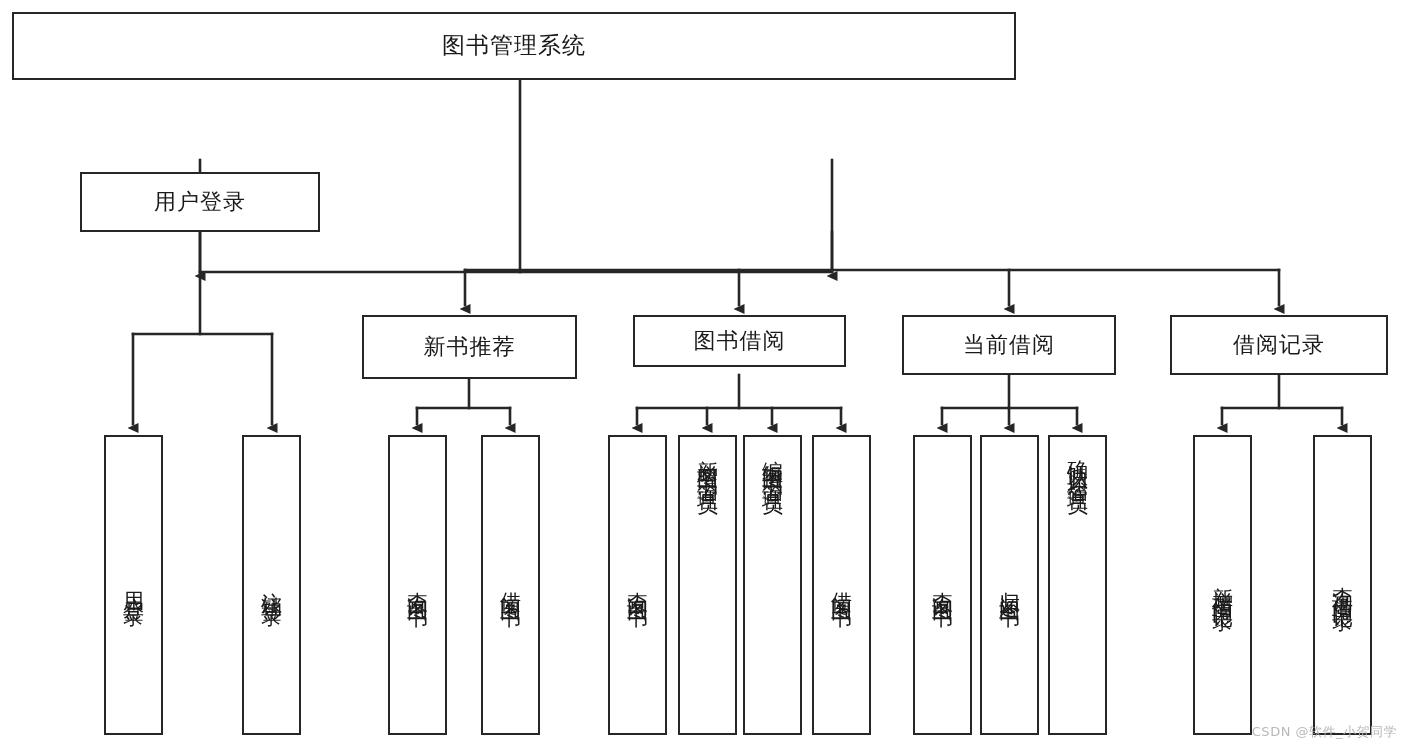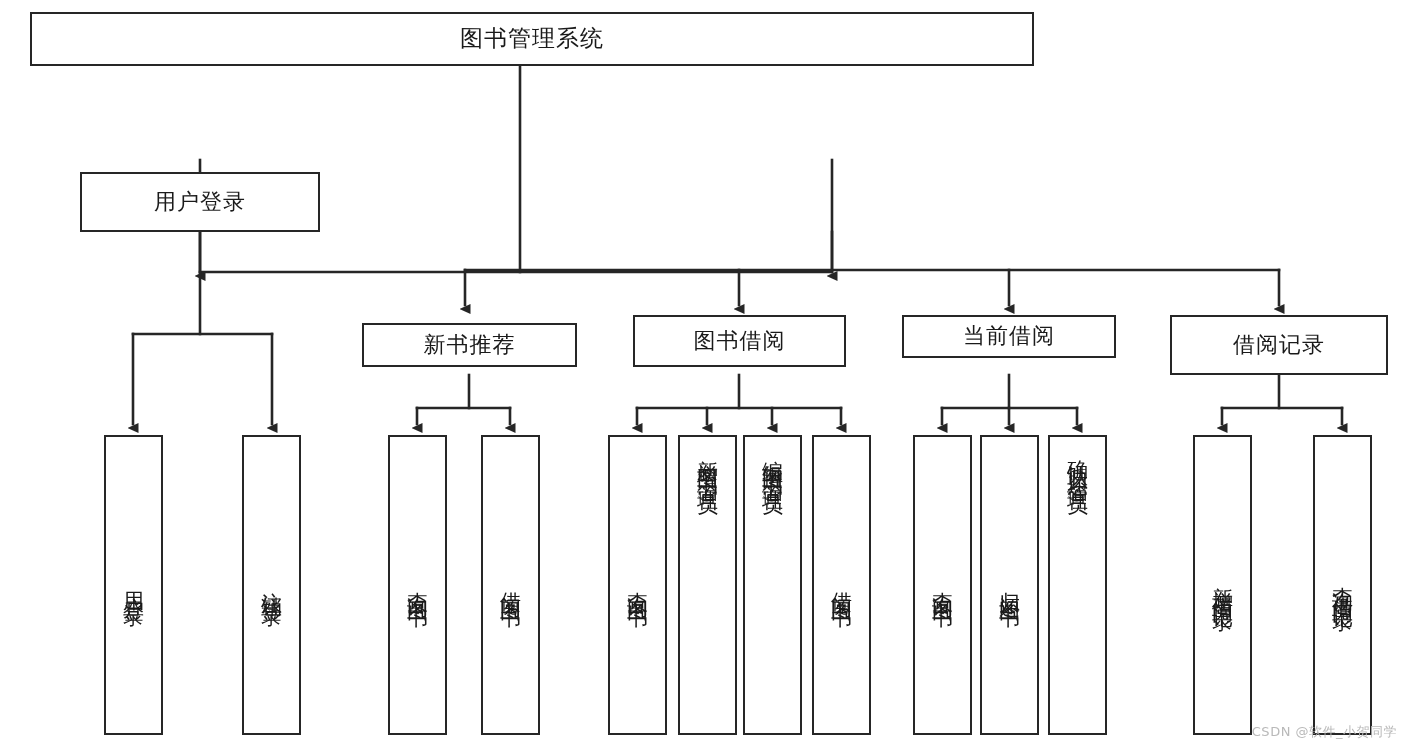--- a/index.html
+++ b/index.html
@@ -117,35 +117,35 @@
       <path d="M1009,408 L1009,424" marker-end="url(#arrow)"></path>
       <path d="M1077,408 L1077,424" marker-end="url(#arrow)"></path>
 
       <path d="M1279,375 L1279,408"></path>
       <path d="M1222,408 L1342,408"></path>
       <path d="M1222,408 L1222,424" marker-end="url(#arrow)"></path>
       <path d="M1342,408 L1342,424" marker-end="url(#arrow)"></path>
     </g>
   </svg>
 
-  <div class="node node-h node-root" style="left:30px; top:12px; width:1004px; height:54px;">
+  <div class="node node-h node-root" style="left:12px; top:12px; width:1004px; height:68px;">
     <span>图书管理系统</span>
   </div>
 
   <div class="node node-h" style="left:80px; top:172px; width:240px; height:60px;">
     <span>用户登录</span>
   </div>
 
-  <div class="node node-h" style="left:362px; top:323px; width:215px; height:44px;">
+  <div class="node node-h" style="left:362px; top:315px; width:215px; height:64px;">
     <span>新书推荐</span>
   </div>
   <div class="node node-h" style="left:633px; top:315px; width:213px; height:52px;">
     <span>图书借阅</span>
   </div>
-  <div class="node node-h" style="left:902px; top:315px; width:214px; height:43px;">
+  <div class="node node-h" style="left:902px; top:315px; width:214px; height:60px;">
     <span>当前借阅</span>
   </div>
   <div class="node node-h" style="left:1170px; top:315px; width:218px; height:60px;">
     <span>借阅记录</span>
   </div>
 
   <div class="node node-leaf center-v" style="left:104px; top:435px; width:59px; height:300px;">
     <span class="leaf-text">用户登录</span>
   </div>
   <div class="node node-leaf center-v" style="left:242px; top:435px; width:59px; height:300px;">

